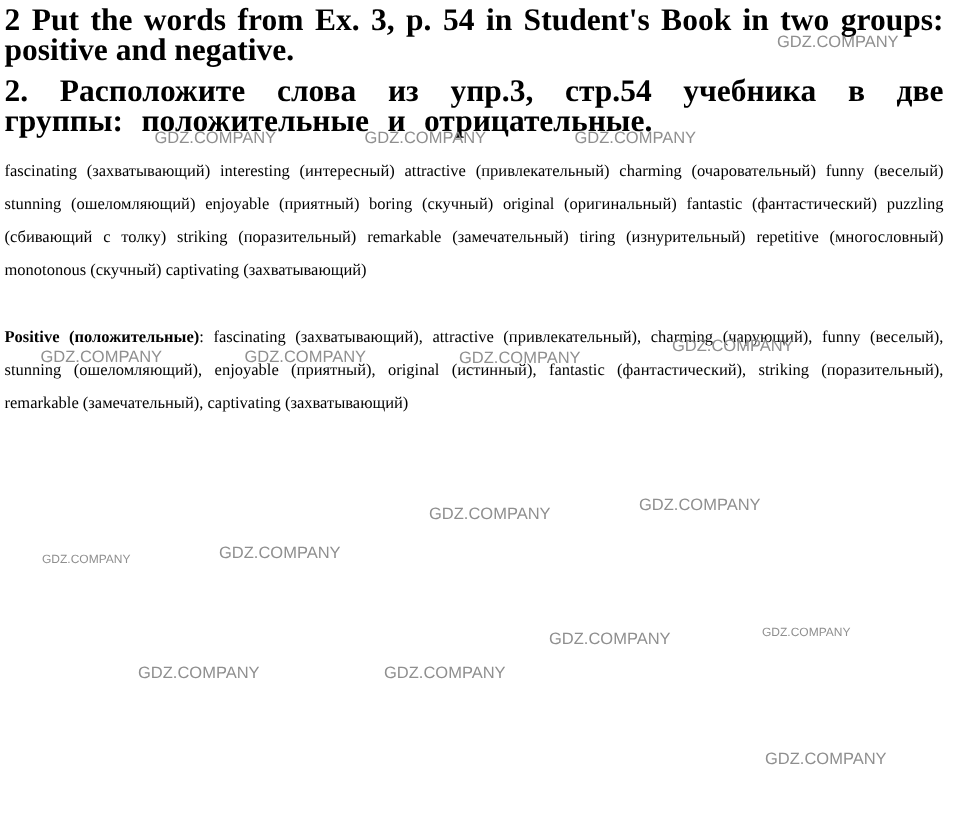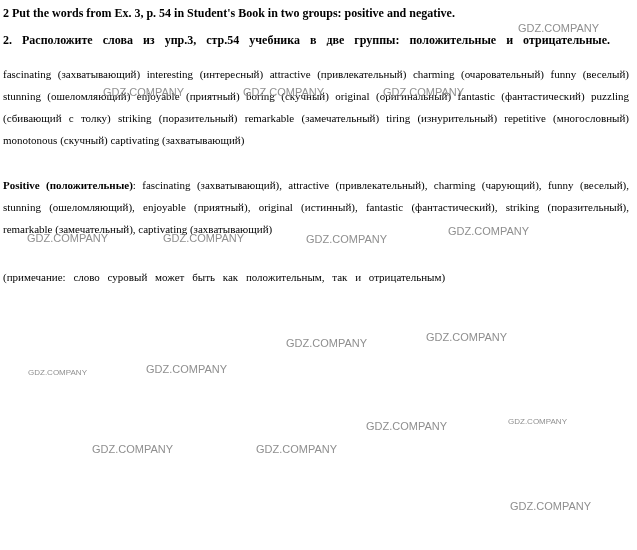--- a/index.html
+++ b/index.html
@@ -16,21 +16,21 @@
     color: #000000;
   }
   .page {
     position: relative;
     z-index: 1;
     padding: 3px 8px 0 3px;
   }
   p { margin: 0; }
   .heading {
     font-weight: bold;
-    font-size: 12px;
+    font-size: 21px;
     line-height: 20px;
     text-align: justify;
   }
   .heading-ru {
     margin-top: 7px;
     word-spacing: 7px;
   }
   .para {
     font-size: 11px;
     line-height: 22px;
@@ -61,21 +61,20 @@
   <p class="heading">2 Put the words from Ex. 3, p. 54 in Student's Book in two groups: positive and negative.</p>
 
   <p class="heading heading-ru">2. Расположите слова из упр.3, стр.54 учебника в две группы: положительные и отрицательные.</p>
 
   <p class="para word-list">fascinating (захватывающий) interesting (интересный) attractive (привлекательный) charming (очаровательный) funny (веселый) stunning (ошеломляющий) enjoyable (приятный) boring (скучный) original (оригинальный) fantastic (фантастический) puzzling (сбивающий с толку) striking (поразительный) remarkable (замечательный) tiring (изнурительный) repetitive (многословный) monotonous (скучный) captivating (захватывающий)</p>
 
   <p class="para positive-p"><span class="bold-label">Positive (положительные)</span><span>: fascinating (захватывающий), attractive (привлекательный), charming (чарующий), funny (веселый), stunning (ошеломляющий), enjoyable (приятный), original (истинный), fantastic (фантастический), striking (поразительный), remarkable (замечательный), captivating (захватывающий)</span></p>
 
 
 
-  <p class="para note-p">(примечание: слово суровый может быть как положительным, так и отрицательным)</p>
 
 </div>
 
 <span class="watermark" style="left:518px; top:22px;">GDZ.COMPANY</span>
 <span class="watermark" style="left:103px; top:86px;">GDZ.COMPANY</span>
 <span class="watermark" style="left:243px; top:86px;">GDZ.COMPANY</span>
 <span class="watermark" style="left:383px; top:86px;">GDZ.COMPANY</span>
 <span class="watermark" style="left:27px;  top:232px;">GDZ.COMPANY</span>
 <span class="watermark" style="left:163px; top:232px;">GDZ.COMPANY</span>
 <span class="watermark" style="left:306px; top:233px;">GDZ.COMPANY</span>

